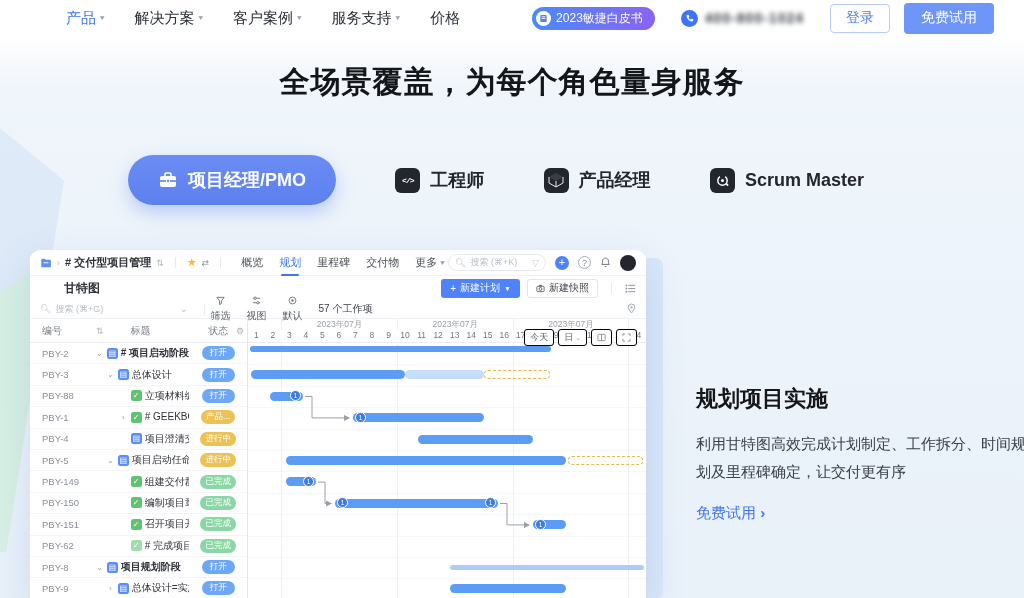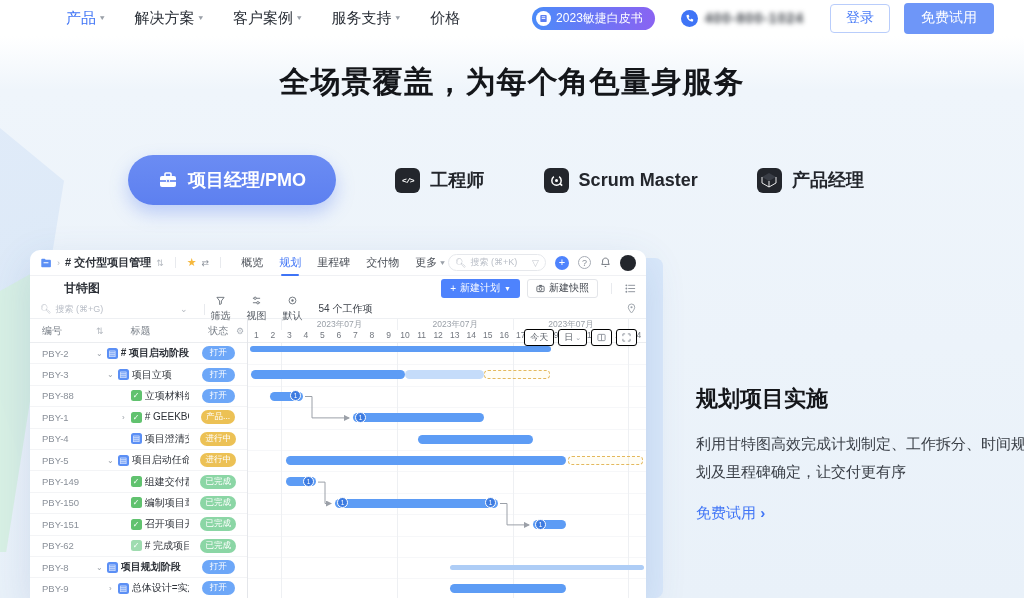--- a/index.html
+++ b/index.html
@@ -184,37 +184,37 @@
       <span>项目经理/PMO</span>
     </div>
     <div class="role">
       <span class="role-icon-dark" style="display: flex; align-items: center; justify-content: center;">
         <span style="font-size:8px;letter-spacing:-1px">&lt;/&gt;</span>
       </span>
       <span>工程师</span>
     </div>
     <div class="role">
       <span class="role-icon-dark" style="display: flex; align-items: center; justify-content: center;">
+        <svg width="16" height="16" viewBox="0 0 16 16">
+          <path d="M8 1 15 5v6L8 15 1 11V5z" fill="#23262c"></path>
+          <path d="M8 1 15 5 8 9 1 5z" fill="#3a3e46"></path>
+          <path d="M8 9v6M1 5v6l7 4M15 5v6l-7 4" stroke="#fff" stroke-width=".9" fill="none"></path>
+        </svg>
+      </span>
+      <span>产品经理</span>
+    </div>
+    <div class="role">
+      <span class="role-icon-dark" style="display: flex; align-items: center; justify-content: center;">
         <svg width="15" height="15" viewBox="0 0 16 16">
           <circle cx="8" cy="8" r="5" fill="none" stroke="#fff" stroke-width="1.6" stroke-dasharray="20 6"></circle>
           <path d="M11.5 11l2.5 2.5" stroke="#fff" stroke-width="1.8"></path>
           <circle cx="8" cy="8" r="1.6" fill="#fff"></circle>
         </svg>
       </span>
       <span>Scrum Master</span>
-    </div>
-    <div class="role">
-      <span class="role-icon-dark" style="display: flex; align-items: center; justify-content: center;">
-        <svg width="16" height="16" viewBox="0 0 16 16">
-          <path d="M8 1 15 5v6L8 15 1 11V5z" fill="#23262c"></path>
-          <path d="M8 1 15 5 8 9 1 5z" fill="#3a3e46"></path>
-          <path d="M8 9v6M1 5v6l7 4M15 5v6l-7 4" stroke="#fff" stroke-width=".9" fill="none"></path>
-        </svg>
-      </span>
-      <span>产品经理</span>
     </div>
   </div>
 
 <div class="win-strip"></div>
 <div class="window">
 
   <div class="topbar">
     <div class="crumb">
       <span style="display:flex">
         <svg width="12" height="12" viewBox="0 0 14 14">
@@ -320,21 +320,21 @@
         </svg>
       <span>视图</span>
     </span>
     <span class="f-item">
       <svg width="9" height="9" viewBox="0 0 10 10">
           <circle cx="5" cy="5" r="3.8" fill="none" stroke="#6a7078"></circle>
           <circle cx="5" cy="5" r="1.3" fill="#6a7078"></circle>
         </svg>
       <span>默认</span>
     </span>
-    <span class="f-count">54 个工作项</span>
+    <span class="f-count">57 个工作项</span>
     <span class="f-right">
       <svg width="9" height="11" viewBox="0 0 10 12">
           <path d="M5 1a3.6 3.6 0 0 1 3.6 3.6C8.6 7 5 11 5 11S1.4 7 1.4 4.6A3.6 3.6 0 0 1 5 1z" fill="none" stroke="#9aa0a8"></path>
           <circle cx="5" cy="4.6" r="1.2" fill="#9aa0a8"></circle>
         </svg>
     </span>
   </div>
 
   <div class="content">
     <div class="table">
@@ -355,21 +355,21 @@
             </span>
             <span class="t-status">
               <span class="badge" style="background: rgb(109, 167, 248);">打开</span>
             </span>
           </div>
           <div class="t-row">
             <span class="t-id">PBY-3</span>
             <span class="t-title" style="padding-left: 14px;">
               <span class="t-chev">⌄</span>
               <span class="t-ico ico-blue">▤</span>
-              <span class="t-text">项目立项</span>
+              <span class="t-text">总体设计</span>
             </span>
             <span class="t-status">
               <span class="badge" style="background: rgb(109, 167, 248);">打开</span>
             </span>
           </div>
           <div class="t-row">
             <span class="t-id">PBY-88</span>
             <span class="t-title" style="padding-left: 27px;">
               <span class="t-chev"></span>
               <span class="t-ico ico-green">✓</span>

